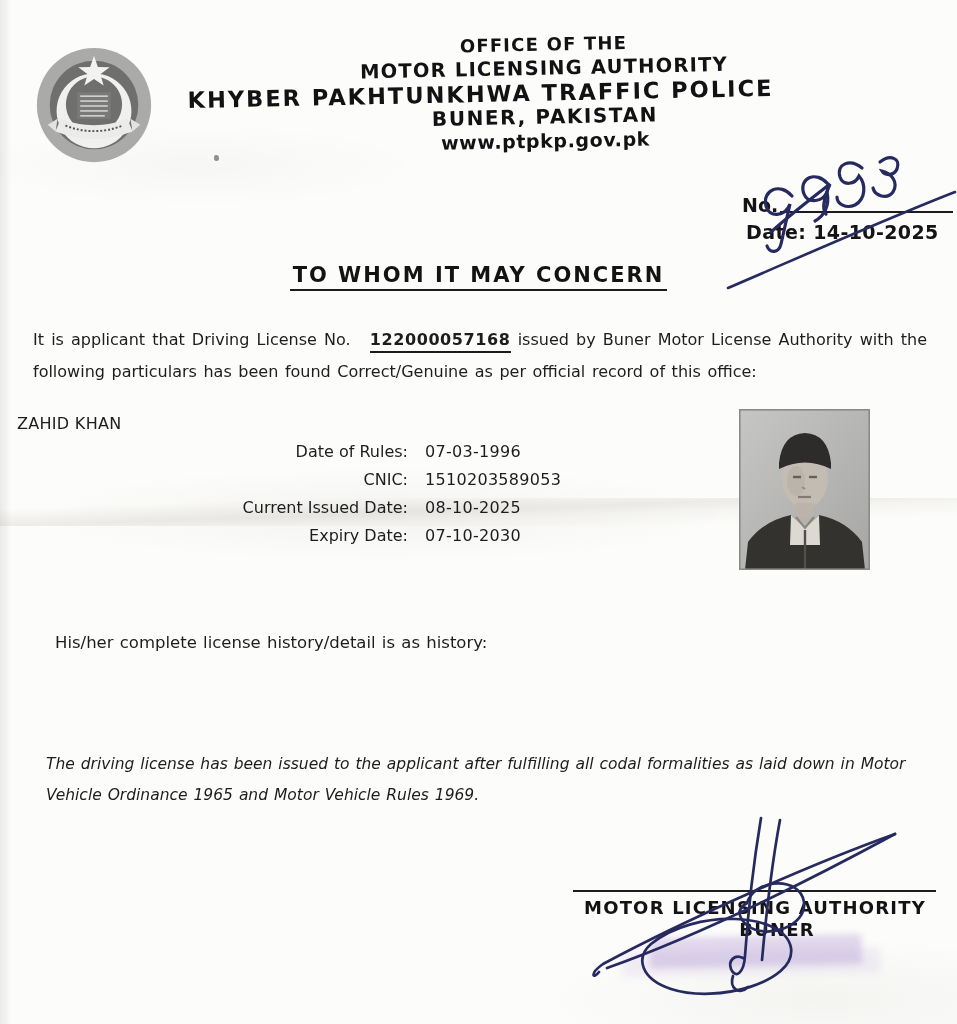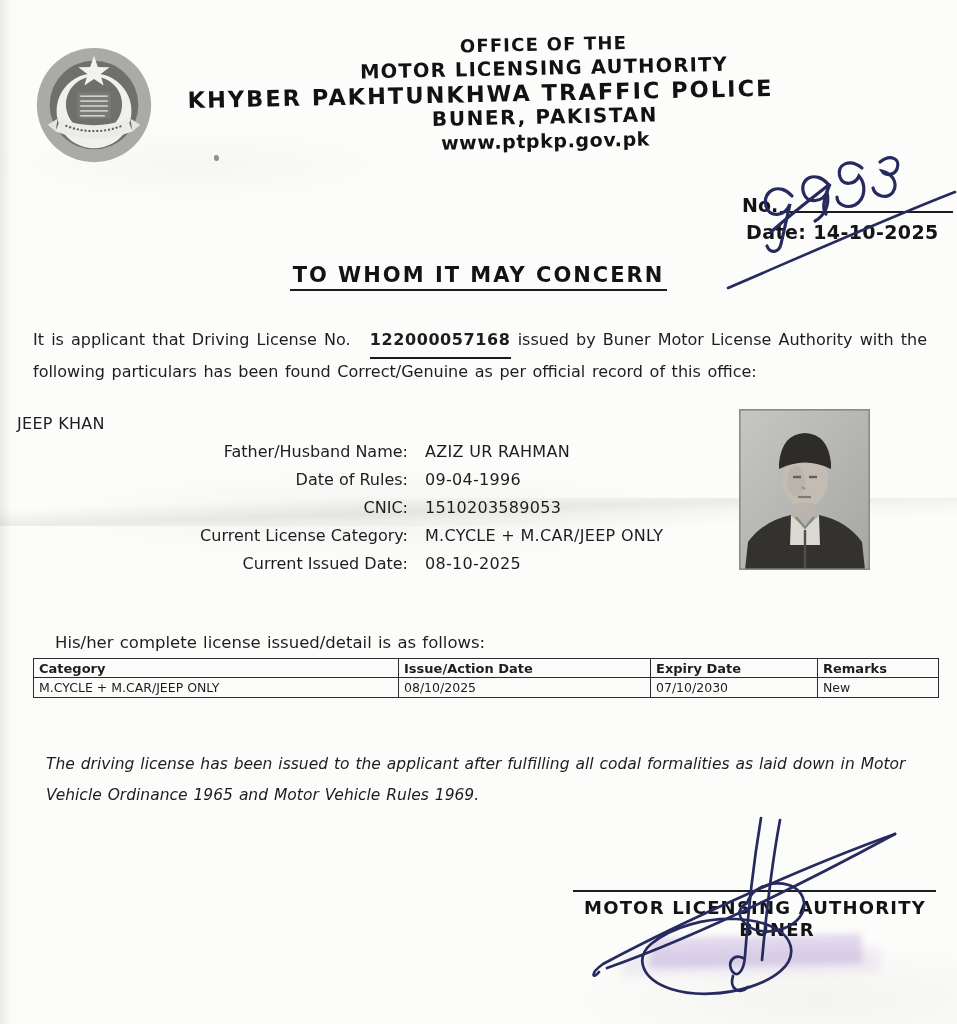--- a/index.html
+++ b/index.html
@@ -53,21 +53,21 @@
   .ink-diag { left:698px; top:178px; width:259px; height:128px; }
 
   
   .title-wrap { left:0; top:263px; width:957px; text-align:center;text-decoration:underline; }
   .title-text { display:inline-block; font-weight:bold; font-size:21px; letter-spacing:2px;
     border-bottom:2.5px solid #1c1c1e; padding:0 3px 2px 3px; color:#131315; }
 
   
   .intro { left:33px; top:324px; width:894px; font-size:16px; line-height:31.5px;
     text-align:justify; word-spacing:1.5px; }
-  .license-no { font-weight:bold; border-bottom:2.2px solid #1b1b1d; letter-spacing:0.6px; padding-bottom:8px;margin-left:12px; }
+  .license-no { font-weight:bold; border-bottom:2.2px solid #1b1b1d; letter-spacing:0.6px; padding-bottom:2px;margin-left:12px; }
   .closing { left:46px; top:749px; width:884px; font-size:15.5px; line-height:31px; word-spacing:1px;font-style:italic; }
 
   
   .particulars { left:0; top:409px; width:740px; font-size:16px; }
   .p-row { display:flex; height:28px; align-items:center; }
   .p-label { width:408px; text-align:right; white-space:nowrap; }
   .p-value { margin-left:17px; white-space:nowrap; letter-spacing:0.3px; }
 
   
   .photo { left:739px; top:409px; width:131px; height:161px; }
@@ -151,41 +151,37 @@
   </svg>
 
   <div class="abs title-wrap">
     <span class="title-text">TO WHOM IT MAY CONCERN</span>
   </div>
 
   <p class="abs intro" style="margin:0"><span>It is applicant that Driving License No. </span><span class="license-no">122000057168</span><span> issued by Buner Motor License Authority with the following particulars has been found Correct/Genuine as per official record of this office:</span></p>
 
   <div class="abs particulars">
     <div class="p-row">
-      <div class="p-value">JEEP KHAN</div>
-    </div>
-    <div class="p-row">
-      <div class="p-label">Father/Husband Name:</div>
-      <div class="p-value">AZIZ UR RAHMAN</div>
+      <div class="p-value">ZAHID KHAN</div>
     </div>
     <div class="p-row">
       <div class="p-label">Date of Rules:</div>
-      <div class="p-value">09-04-1996</div>
+      <div class="p-value">07-03-1996</div>
     </div>
     <div class="p-row">
       <div class="p-label">CNIC:</div>
       <div class="p-value">1510203589053</div>
     </div>
     <div class="p-row">
-      <div class="p-label">Current License Category:</div>
-      <div class="p-value">M.CYCLE + M.CAR/JEEP ONLY</div>
-    </div>
-    <div class="p-row">
       <div class="p-label">Current Issued Date:</div>
       <div class="p-value">08-10-2025</div>
+    </div>
+    <div class="p-row">
+      <div class="p-label">Expiry Date:</div>
+      <div class="p-value">07-10-2030</div>
     </div>
   </div>
 
   <svg class="abs photo" viewBox="0 0 131 161">
     <defs>
       <linearGradient id="pbg" x1="0" y1="0" x2="1" y2="1">
         <stop offset="0" stop-color="#c6c6c4"></stop>
         <stop offset="1" stop-color="#a6a6a4"></stop>
       </linearGradient>
     </defs>
@@ -198,39 +194,21 @@
     <line x1="63" y1="78" x2="66" y2="80" stroke="#948c83" stroke-width="2"></line>
     <line x1="59" y1="88" x2="72" y2="88" stroke="#837b72" stroke-width="2.2"></line>
     <rect x="57" y="94" width="18" height="15" fill="#bcb4ab"></rect>
     <path d="M6,161 L9,133 Q24,112 52,106 L66,119 L80,106 Q108,112 123,133 L126,161 Z" fill="#34322e"></path>
     <path d="M52,106 L66,119 L80,106 L81,136 L51,136 Z" fill="#dcd8d2"></path>
     <path d="M57,108 L66,119 L75,108" fill="none" stroke="#8a857e" stroke-width="2"></path>
     <line x1="66" y1="121" x2="66" y2="160" stroke="#514d48" stroke-width="2.4"></line>
     <rect x="0.8" y="0.8" width="129.4" height="159.4" fill="none" stroke="#8a8a88" stroke-width="1.6"></rect>
   </svg>
 
-  <div class="abs history-intro">His/her complete license issued/detail is as follows:</div>
-  <table class="abs history-table">
-    <thead>
-      <tr>
-        <th style="width:365px">Category</th>
-        <th style="width:252px">Issue/Action Date</th>
-        <th style="width:167px">Expiry Date</th>
-        <th style="width:121px">Remarks</th>
-      </tr>
-    </thead>
-    <tbody>
-      <tr>
-        <td>M.CYCLE + M.CAR/JEEP ONLY</td>
-        <td>08/10/2025</td>
-        <td>07/10/2030</td>
-        <td>New</td>
-      </tr>
-    </tbody>
-  </table>
+  <div class="abs history-intro">His/her complete license history/detail is as history:</div>
 
   <p class="abs closing" style="margin:0">The driving license has been issued to the applicant after fulfilling all codal formalities as laid down in Motor Vehicle Ordinance 1965 and Motor Vehicle Rules 1969.</p>
 
   <div class="abs stamp"></div>
   <div class="abs stamp-2"></div>
   <div class="abs sig-line"></div>
   <div class="abs sig-text-1">MOTOR LICENSING AUTHORITY</div>
   <div class="abs sig-text-2">BUNER</div>
   <svg class="abs signature-svg ink" viewBox="0 0 402 205">
     <g fill="none" stroke="currentColor" stroke-width="2.7" stroke-linecap="round">

